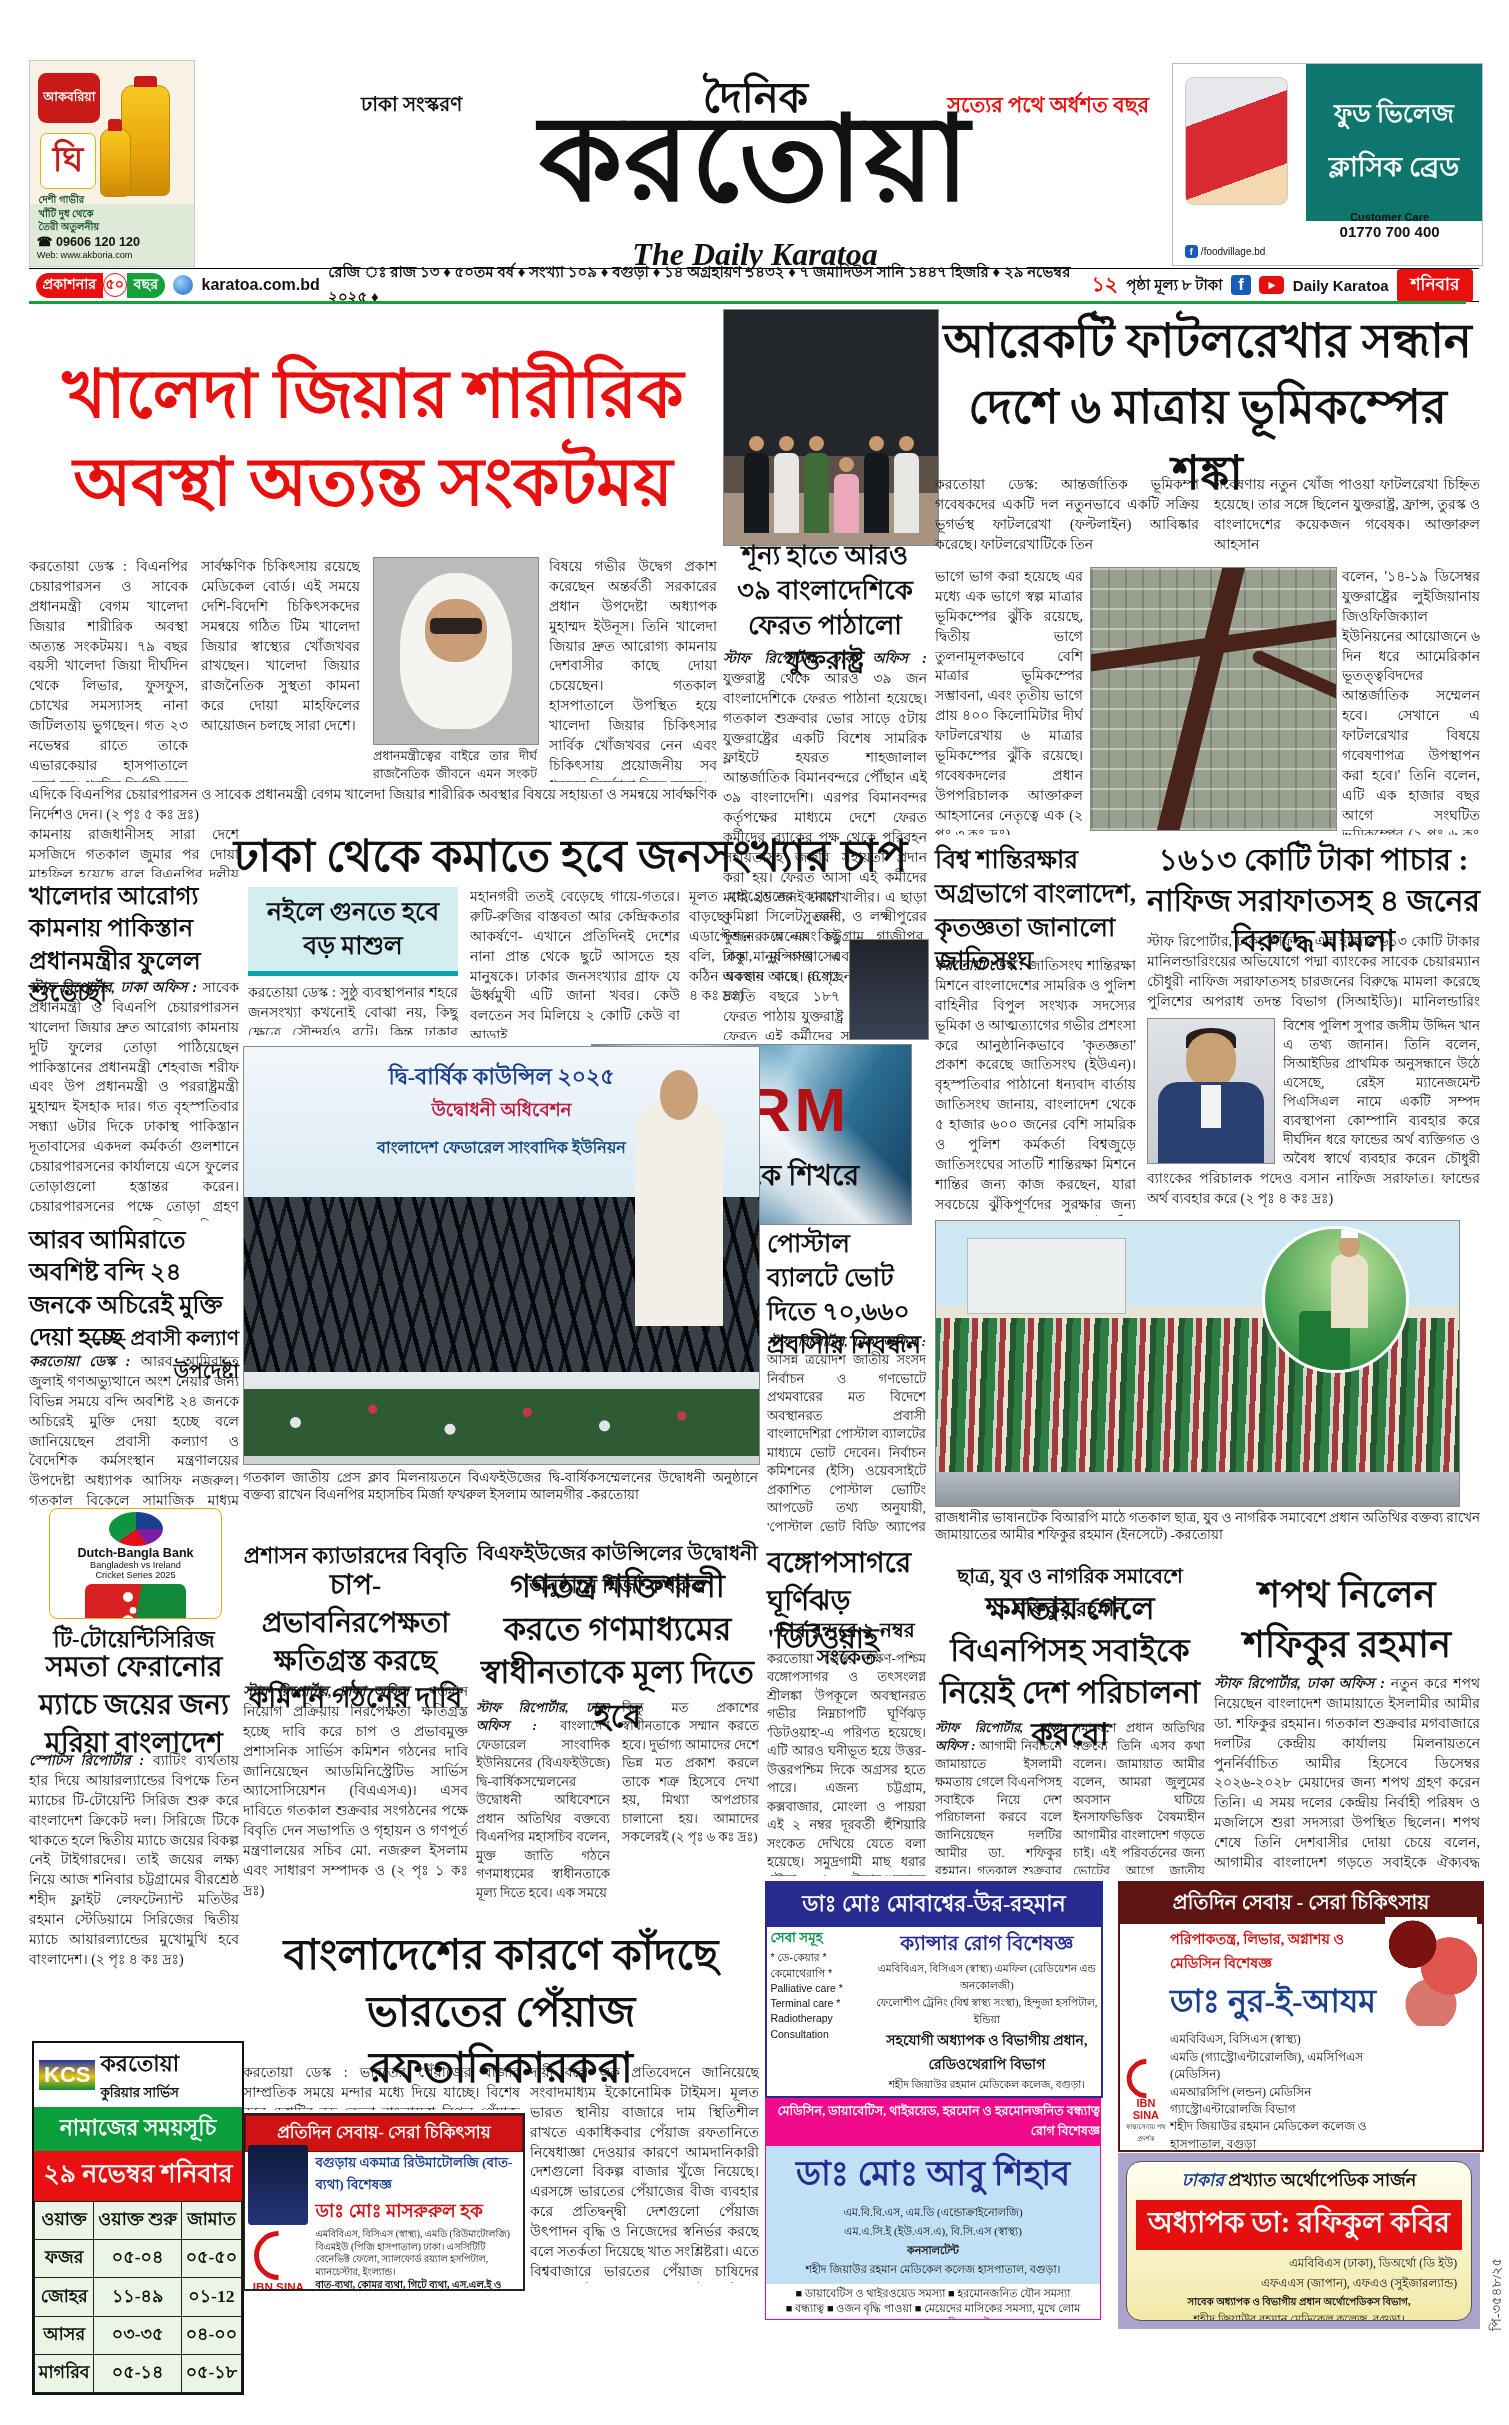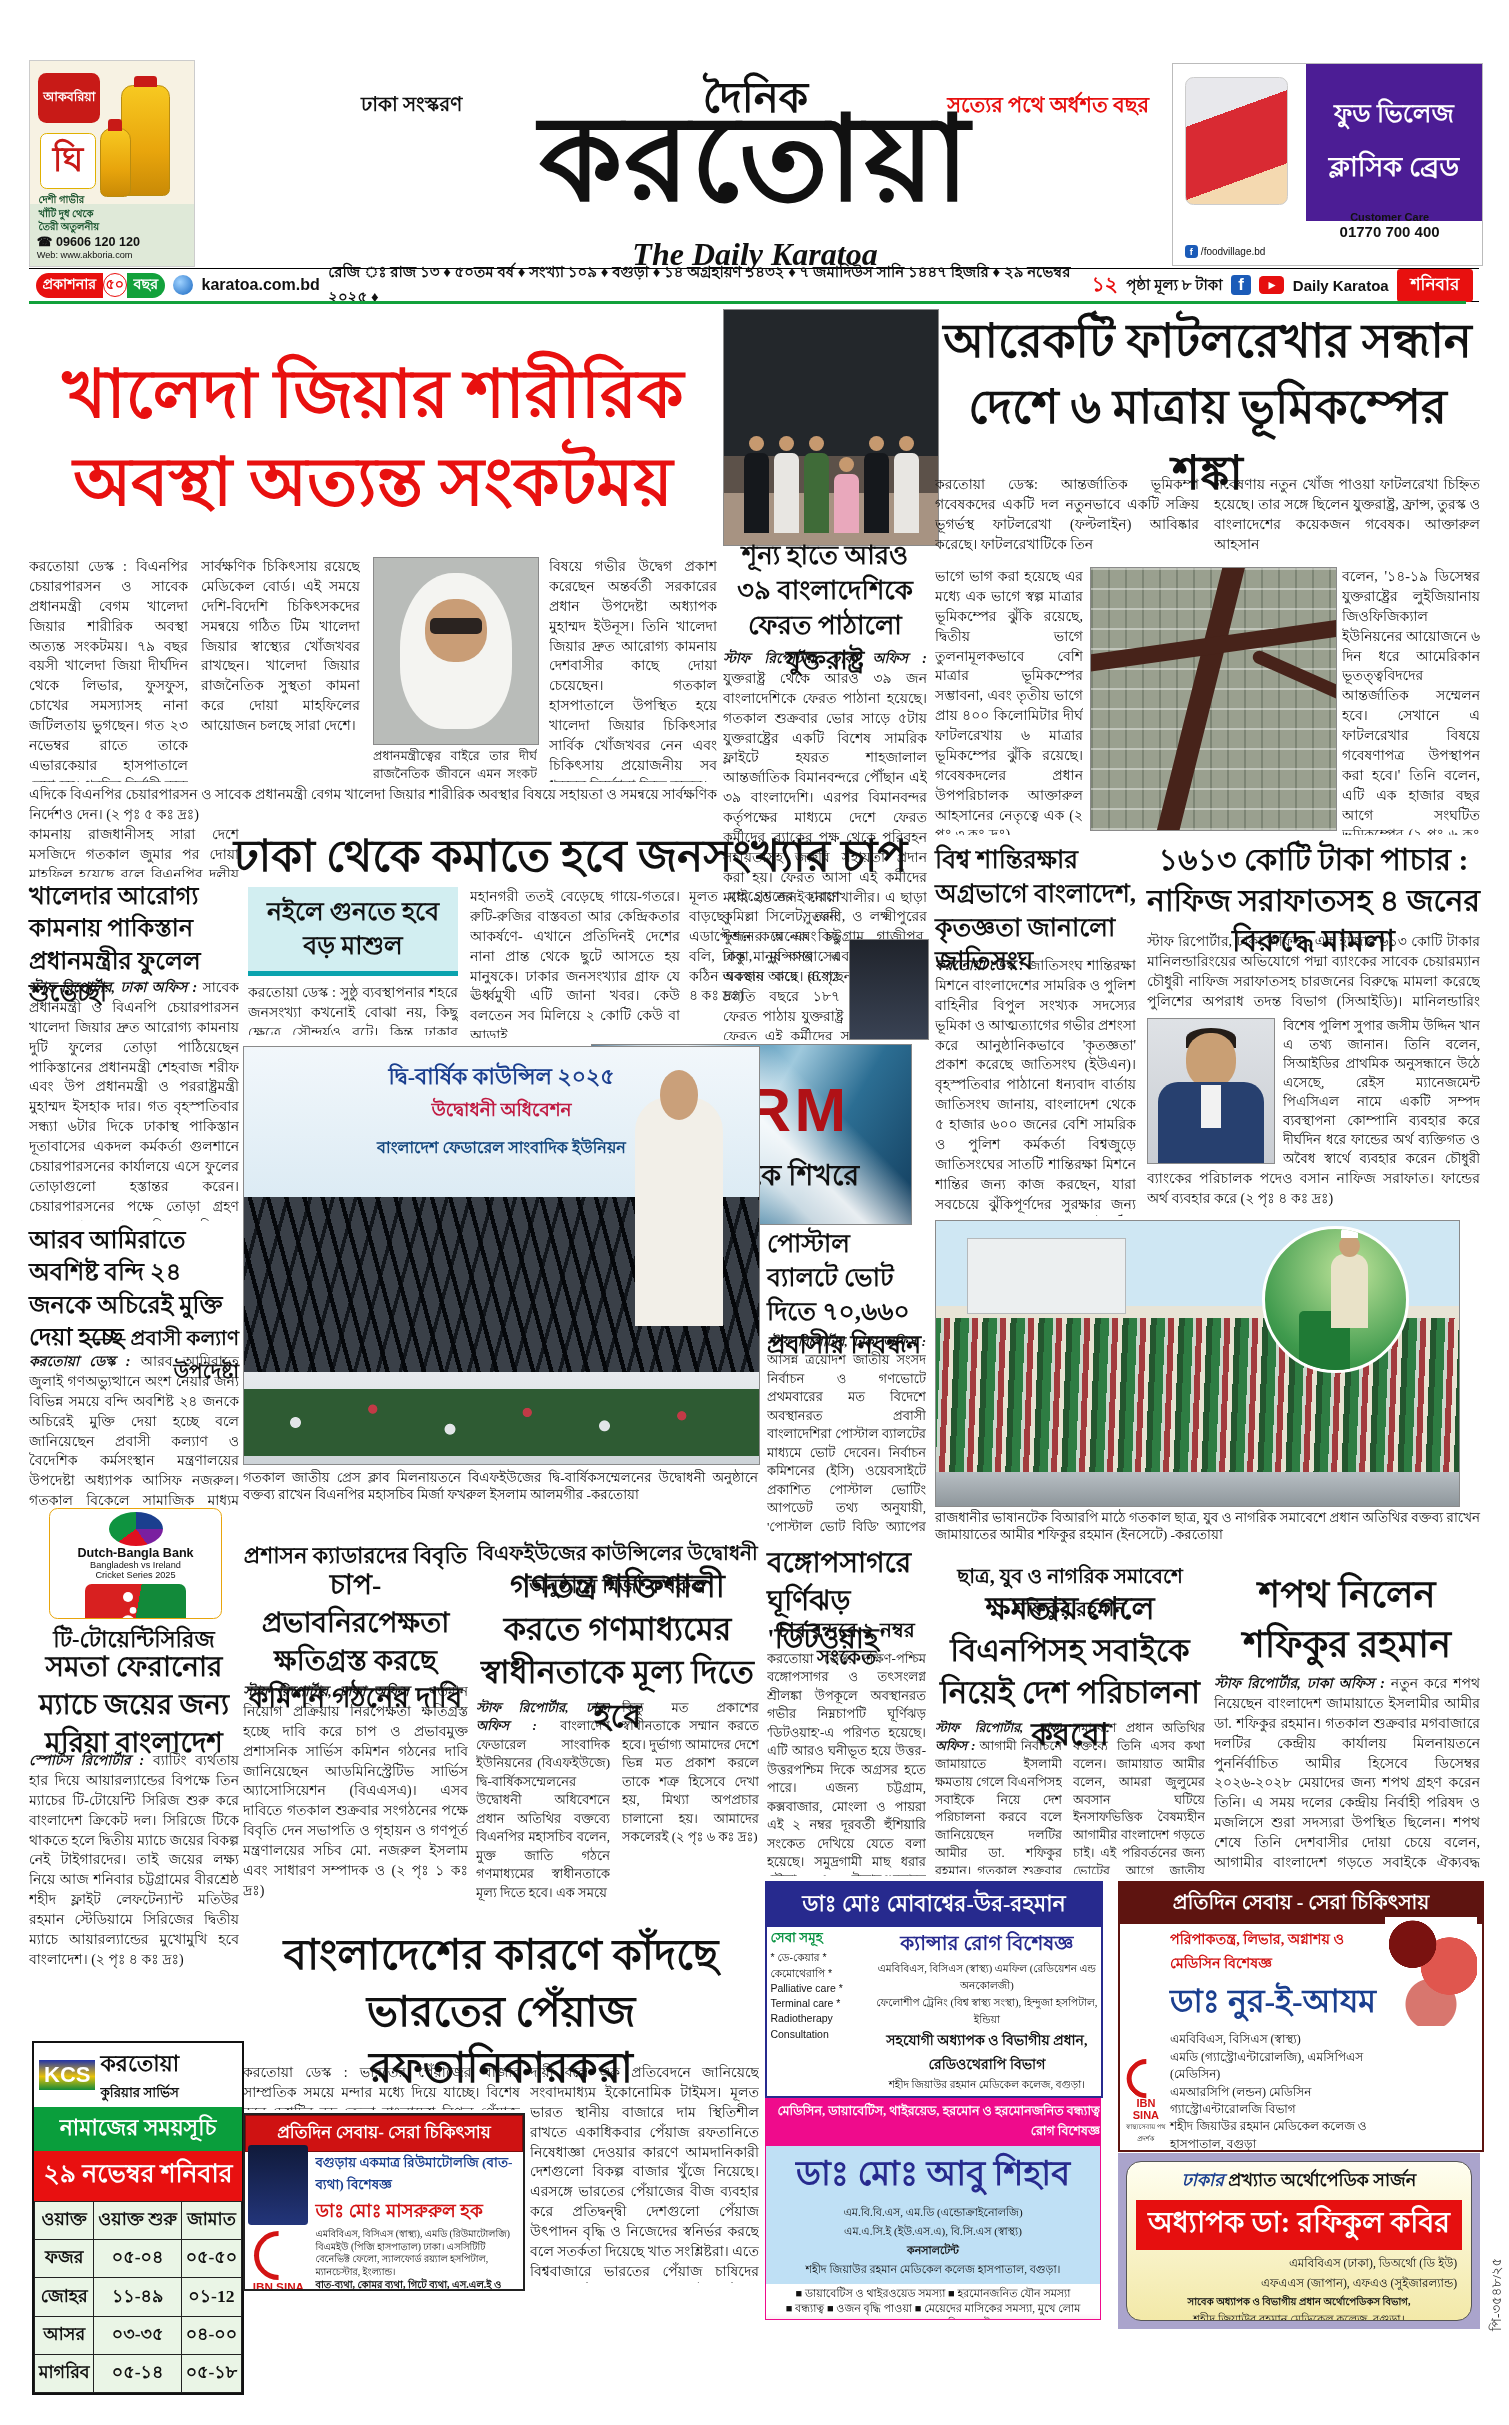--- a/index.html
+++ b/index.html
@@ -13,21 +13,21 @@
   .kick{font-weight:bold;}
   .photo{position:absolute;overflow:hidden;border:0.8px solid #8a8a8a;}
   .capt{font-size:13.4px;line-height:1.3;text-align:justify;}
   
   .akb{background:linear-gradient(#f7f2e3 0 70%,#dfe9d8 70% 100%);border:0.8px solid #ccc;}
   .akb .logo{position:absolute;left:8.4px;top:11.7px;width:62px;height:50px;background:#c81a17;border-radius:8.4px;color:#fff;font-weight:bold;font-size:12.6px;display:flex;align-items:center;justify-content:center;}
   .akb .ghee{position:absolute;left:10px;top:72px;width:54px;height:54px;background:#fff;border:1.7px solid #e0b100;border-radius:6.7px;color:#c81a17;font-size:34px;font-weight:bold;display:flex;align-items:center;justify-content:center;}
   .bottle{position:absolute;background:linear-gradient(#f7c921,#e8a50c 60%,#c98a06);border-radius:11.7px 11.7px 6.7px 6.7px;border:0.8px solid #b98c10;}
   .bottle:before{content:"";position:absolute;left:25%;top:-10px;width:50%;height:11.7px;background:#c81a17;border-radius:3.4px 3.4px 0 0;}
   .fv{background:#fff;border:0.8px solid #bbb;}
-  .fv .redpane{position:absolute;right:0;top:0;width:57%;height:78%;background:#4c1d95;color:#fff;display:flex;flex-direction:column;align-items:center;justify-content:center;gap:8.4px;}
+  .fv .redpane{position:absolute;right:0;top:0;width:57%;height:78%;background:#0f766e;color:#fff;display:flex;flex-direction:column;align-items:center;justify-content:center;gap:8.4px;}
   .bread{position:absolute;left:11.7px;top:13.4px;width:101px;height:126px;background:linear-gradient(160deg,#e8e8ec 0 30%,#d92a33 30% 75%,#f4d9b0 75%);border-radius:8.4px;border:0.8px solid #ccc;}
   
   .dl{border-top:1.3px solid #000;border-bottom:1.3px solid #000;display:flex;align-items:center;gap:8.4px;padding:0 6.7px;font-size:17px;font-weight:bold;}
   .pub{display:flex;align-items:center;height:25px;border-radius:12.6px;overflow:hidden;font-size:14.3px;}
   .pub .p1{background:#e8100f;color:#fff;padding:1.7px 6.7px;}
   .pub .p2{background:#fff;color:#e8100f;border:1.7px solid #e8100f;border-radius:50%;width:22px;height:22px;display:flex;align-items:center;justify-content:center;}
   .pub .p3{background:#12a13b;color:#fff;padding:1.7px 6.7px;}
   .sat{background:#e8100f;color:#fff;padding:2.5px 13.4px;border-radius:3.4px;}
   .fb{width:20px;height:20px;background:#1b5bb8;color:#fff;border-radius:3.4px;display:inline-flex;align-items:center;justify-content:center;font-weight:bold;font-family:"Liberation Sans",sans-serif;}
   .yt{width:25px;height:18.4px;background:#e60f0f;border-radius:4.2px;display:inline-flex;align-items:center;justify-content:center;color:#fff;font-size:9.2px;}

